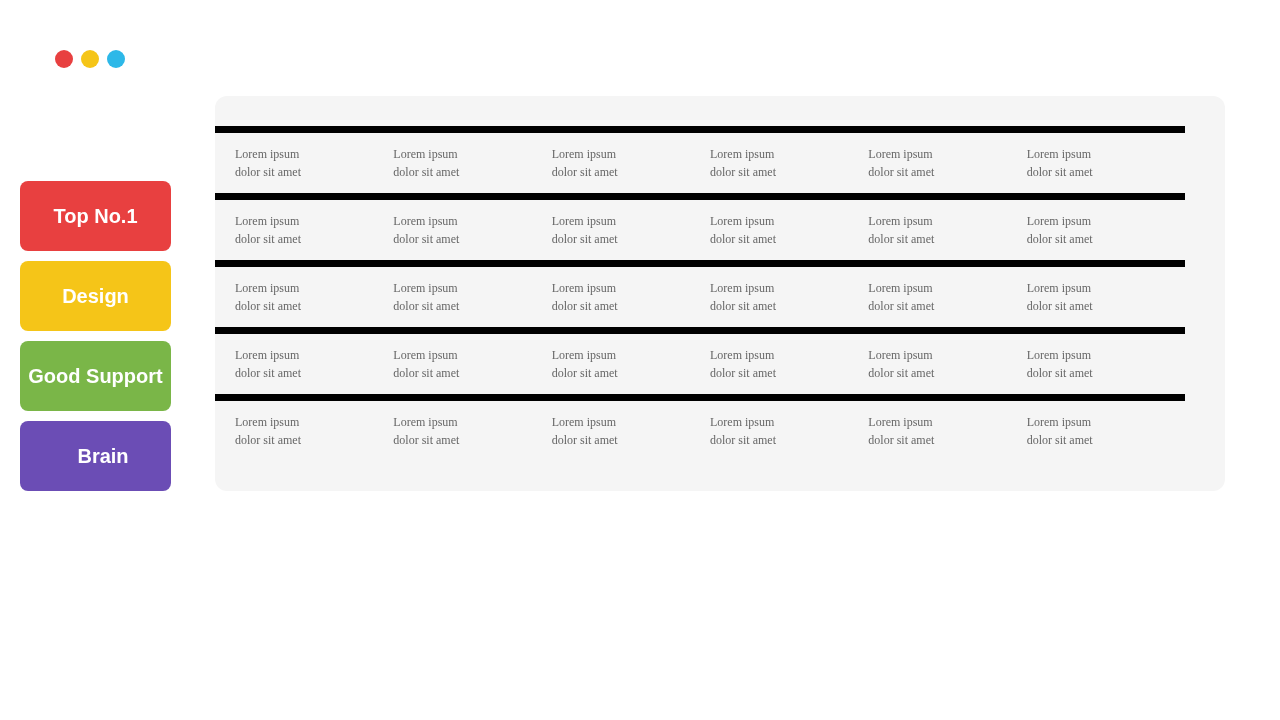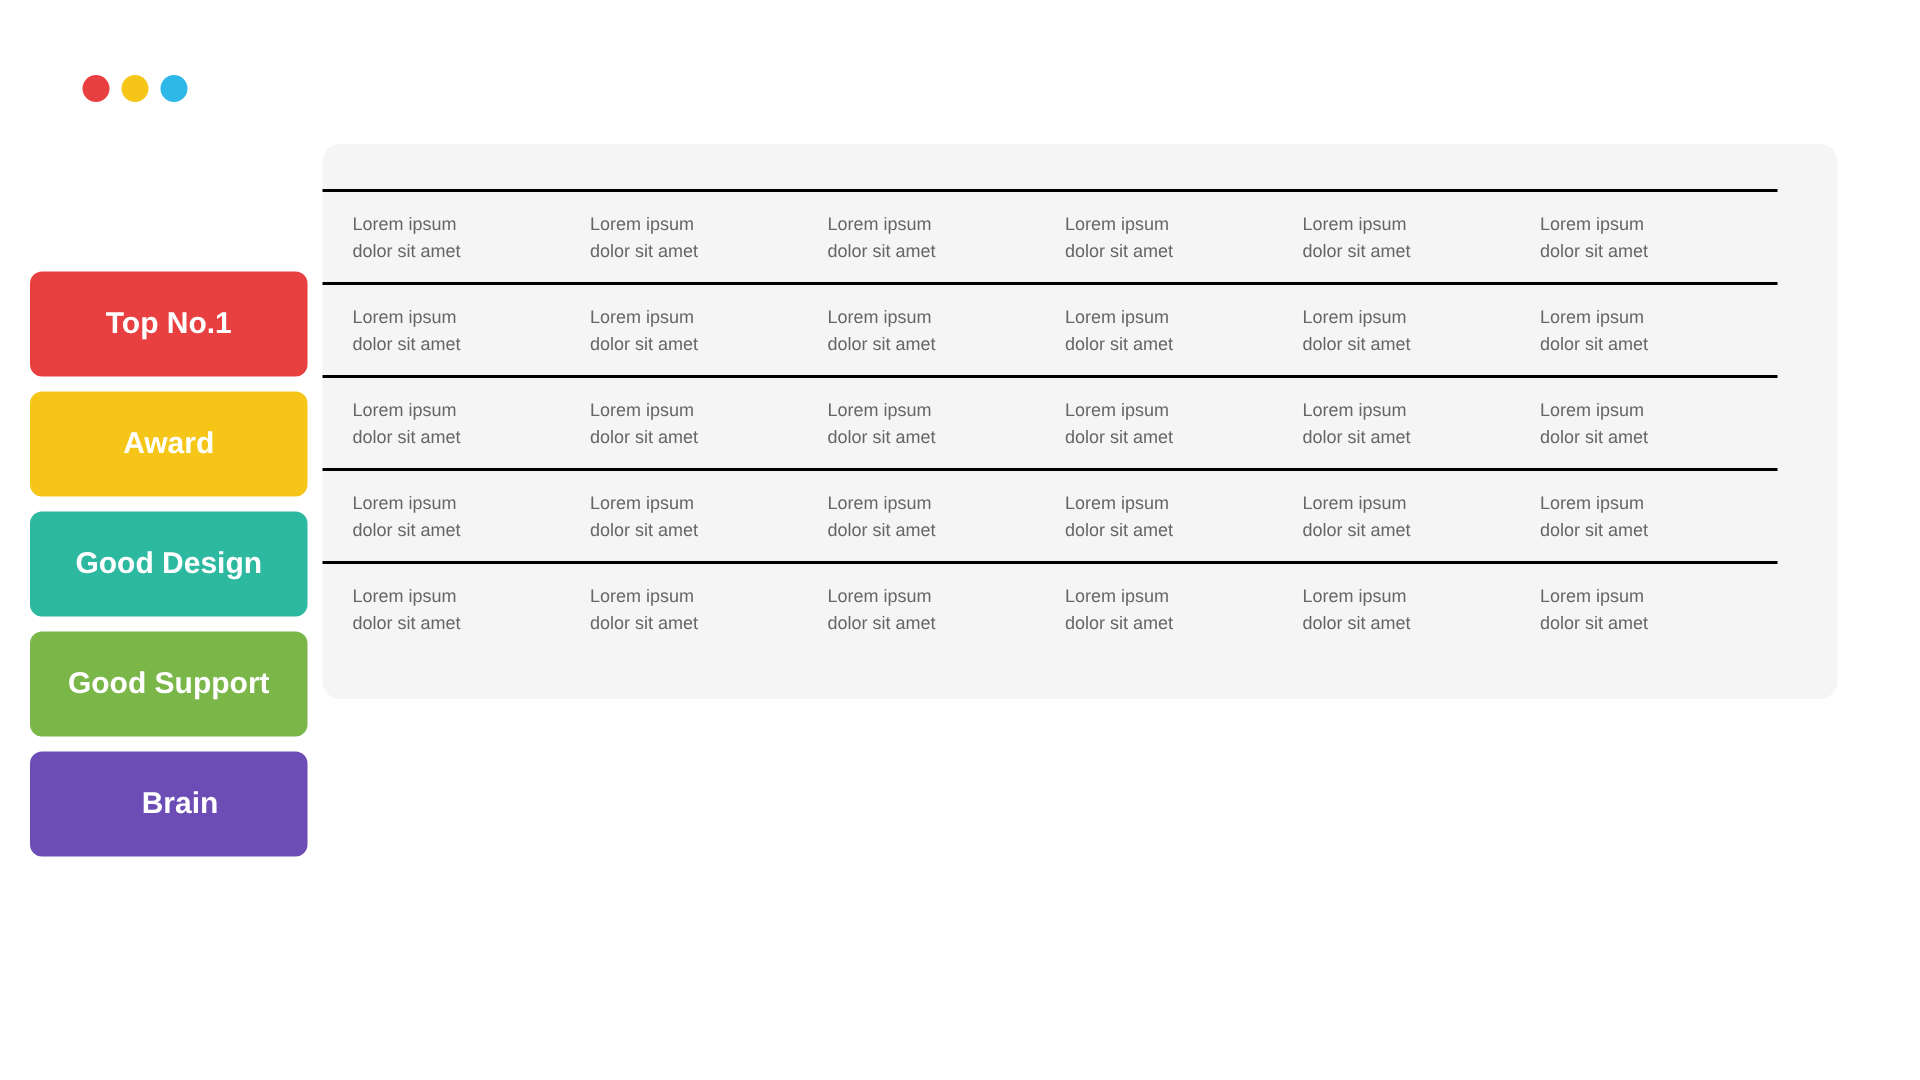--- a/index.html
+++ b/index.html
@@ -74,21 +74,21 @@
     .row-labels {
       position: absolute;
       left: -195px;
       top: 55px;
       display: flex;
       flex-direction: column;
       gap: 0;
     }
 
     .row-label {
-      width: 185px;
+      width: 151px;
       height: 70px;
       display: flex;
       align-items: center;
       justify-content: center;
       border-radius: 8px;
       font-size: 20px;
       font-weight: 700;
       color: #ffffff;
       margin-bottom: 10px;
     }
@@ -121,21 +121,22 @@
 
     .table-rows {
       display: flex;
       flex-direction: column;
     }
 
     .table-row {
       display: grid;
       grid-template-columns: repeat(6, 1fr);
       padding: 12px 0 12px 20px;
-      border-top: 2px solid #000000;
+      border-top: 7px solid #000000;
+      font-family: Liberation Serif, serif;
     }
 
     .table-row:last-child {
       border-bottom: none;
     }
 
     .cell-text {
       font-size: 12px;
       color: #666666;
       line-height: 1.5;
@@ -152,22 +153,21 @@
   <div class="dots">
     <div class="dot dot-red"></div>
     <div class="dot dot-yellow"></div>
     <div class="dot dot-blue"></div>
   </div>
 
   <div class="table-container">
     <div class="table-wrapper">
       <div class="row-labels" id="row-labels-container">
           <div class="row-label label-red">Top No.1</div>
-          <div class="row-label label-yellow">Award</div>
-          <div class="row-label label-teal">Good Design</div>
+          <div class="row-label label-yellow">Design</div>
           <div class="row-label label-green">Good Support</div>
           <div class="row-label label-purple">Brain</div>
         </div>
       <div class="table-grid">
         <div class="table-rows" id="table-rows-container">
             <div class="table-row">
               <div class="cell-text" style="white-space: pre-line;">Lorem ipsum
 dolor sit amet</div>
               <div class="cell-text" style="white-space: pre-line;">Lorem ipsum
 dolor sit amet</div>

